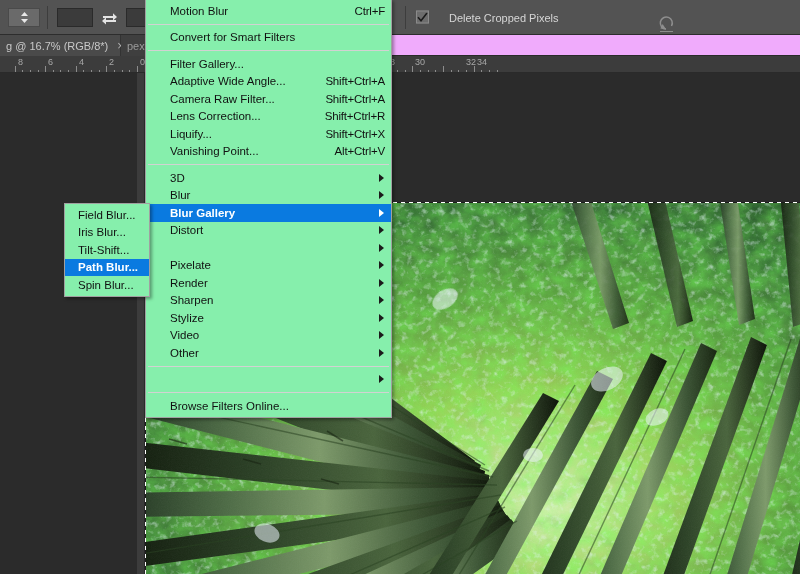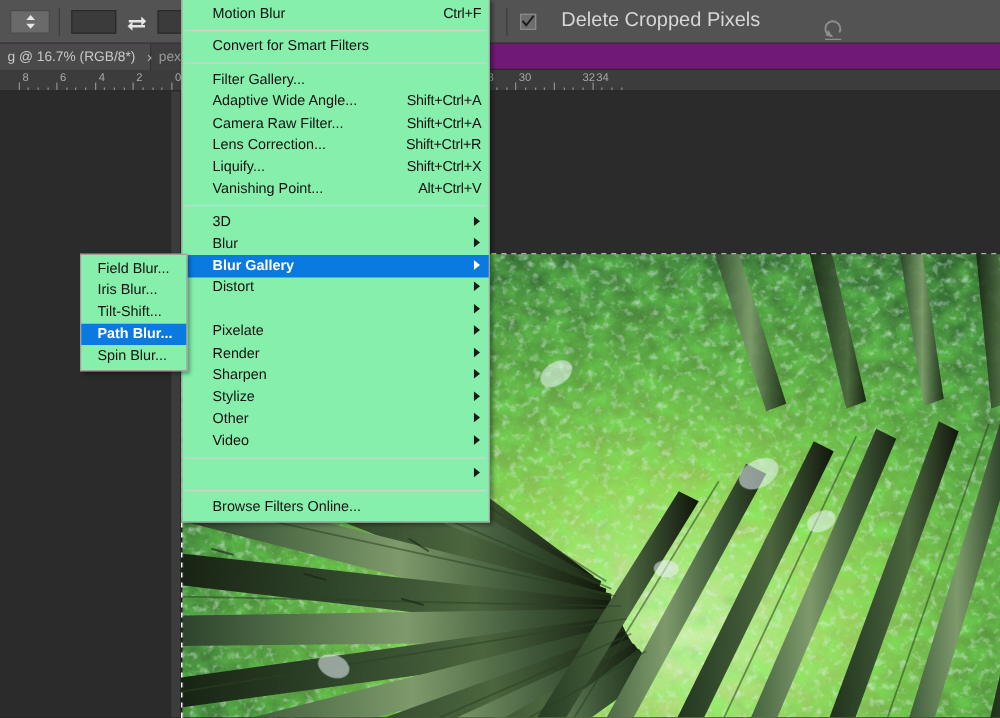--- a/index.html
+++ b/index.html
@@ -17,25 +17,25 @@
     border-bottom:1px solid #2d2d2d;box-sizing:border-box;}
   .ob-field{position:absolute;background:#3b3b3b;border:1px solid #2a2a2a;box-sizing:border-box;}
   .stepper{position:absolute;left:8px;top:8px;width:32px;height:19px;background:#6a6a6a;
     border:1px solid #4a4a4a;box-sizing:border-box;display:flex;align-items:center;justify-content:center;}
   .stepper svg{display:block;}
   .swap{position:absolute;left:99px;top:10px;width:20px;height:17px;display:flex;align-items:center;justify-content:center;}
   .ob-sep{position:absolute;top:6px;width:1px;height:23px;background:#3d3d3d;}
   .chkwrap{position:absolute;left:416px;top:17px;display:flex;align-items:center;gap:7px;}
   .chkbox{width:13px;height:13px;background:#6d6d6d;border:1px solid #8a8a8a;box-sizing:border-box;
     display:flex;align-items:center;justify-content:center;}
-  .chklabel{color:#d6d6d6;font-size:16px;white-space:nowrap;padding-left:13px;}
+  .chklabel{color:#d6d6d6;font-size:11px;white-space:nowrap;padding-left:13px;}
   .resetico{position:absolute;left:655px;top:12px;width:22px;height:22px;}
 
   
-  .tabbar{position:absolute;left:0;top:35px;width:800px;height:21px;background:#701a75;
+  .tabbar{position:absolute;left:0;top:35px;width:800px;height:21px;background:#f0abfc;
     border-bottom:1px solid #2a2a2a;box-sizing:border-box;}
   .tab{position:absolute;top:0;height:21px;background:#4a4a4a;display:flex;align-items:center;
     padding:0 6px;box-sizing:border-box;border-right:1px solid #333;}
   .tab.active{background:#4a4a4a;}
   .tab-title{color:#c8c8c8;font-size:11px;white-space:nowrap;}
   .tab-close{color:#b0b0b0;font-size:12px;margin-left:9px;line-height:1;}
   .tab2{left:121px;width:60px;background:#3f3f3f;overflow:hidden;}
   .tab2 .tab-title{color:#9a9a9a;}
 
   
@@ -427,27 +427,27 @@
             <polygon points="0,0 5,4 0,8" fill="#1b1b1b"></polygon>
           </svg></span>
       </div>
       <div class="mi">
         <span class="mi-label">Stylize</span>
         <span class="mi-arrow"><svg width="5" height="8" viewBox="0 0 5 8">
             <polygon points="0,0 5,4 0,8" fill="#1b1b1b"></polygon>
           </svg></span>
       </div>
       <div class="mi">
+        <span class="mi-label">Video</span>
+        <span class="mi-arrow"><svg width="5" height="8" viewBox="0 0 5 8">
+            <polygon points="0,0 5,4 0,8" fill="#1b1b1b"></polygon>
+          </svg></span>
+      </div>
+      <div class="mi">
         <span class="mi-label">Other</span>
-        <span class="mi-arrow"><svg width="5" height="8" viewBox="0 0 5 8">
-            <polygon points="0,0 5,4 0,8" fill="#1b1b1b"></polygon>
-          </svg></span>
-      </div>
-      <div class="mi">
-        <span class="mi-label">Video</span>
         <span class="mi-arrow"><svg width="5" height="8" viewBox="0 0 5 8">
             <polygon points="0,0 5,4 0,8" fill="#1b1b1b"></polygon>
           </svg></span>
       </div>
       <div class="msep"></div>
       <div class="mi">
         <span class="mi-arrow"><svg width="5" height="8" viewBox="0 0 5 8">
             <polygon points="0,0 5,4 0,8" fill="#1b1b1b"></polygon>
           </svg></span>
       </div>

